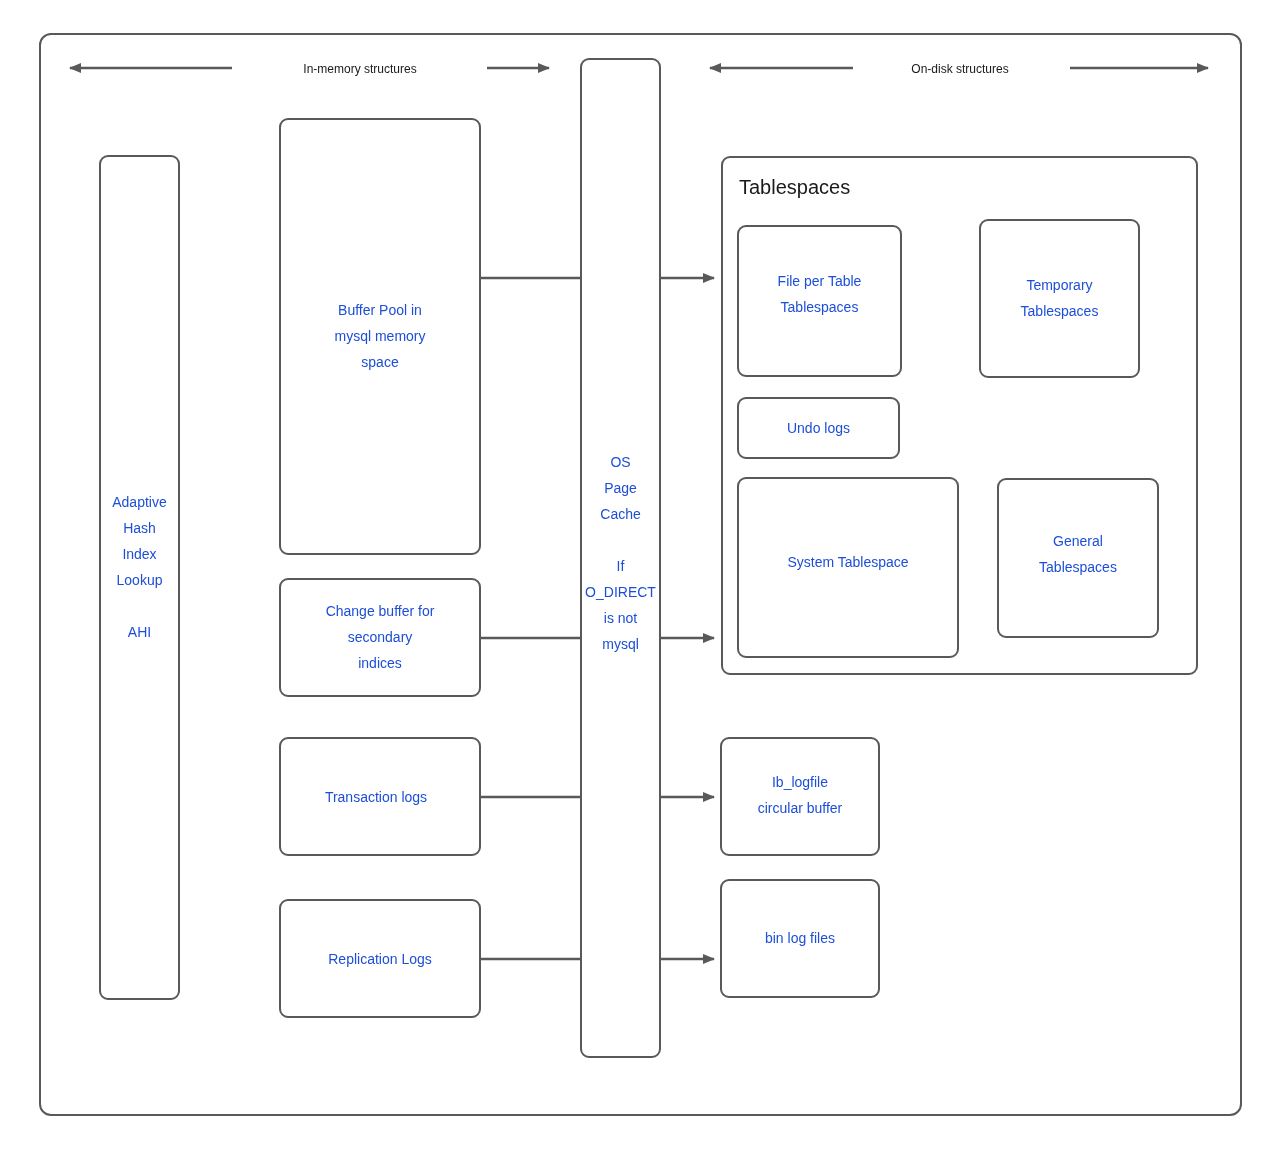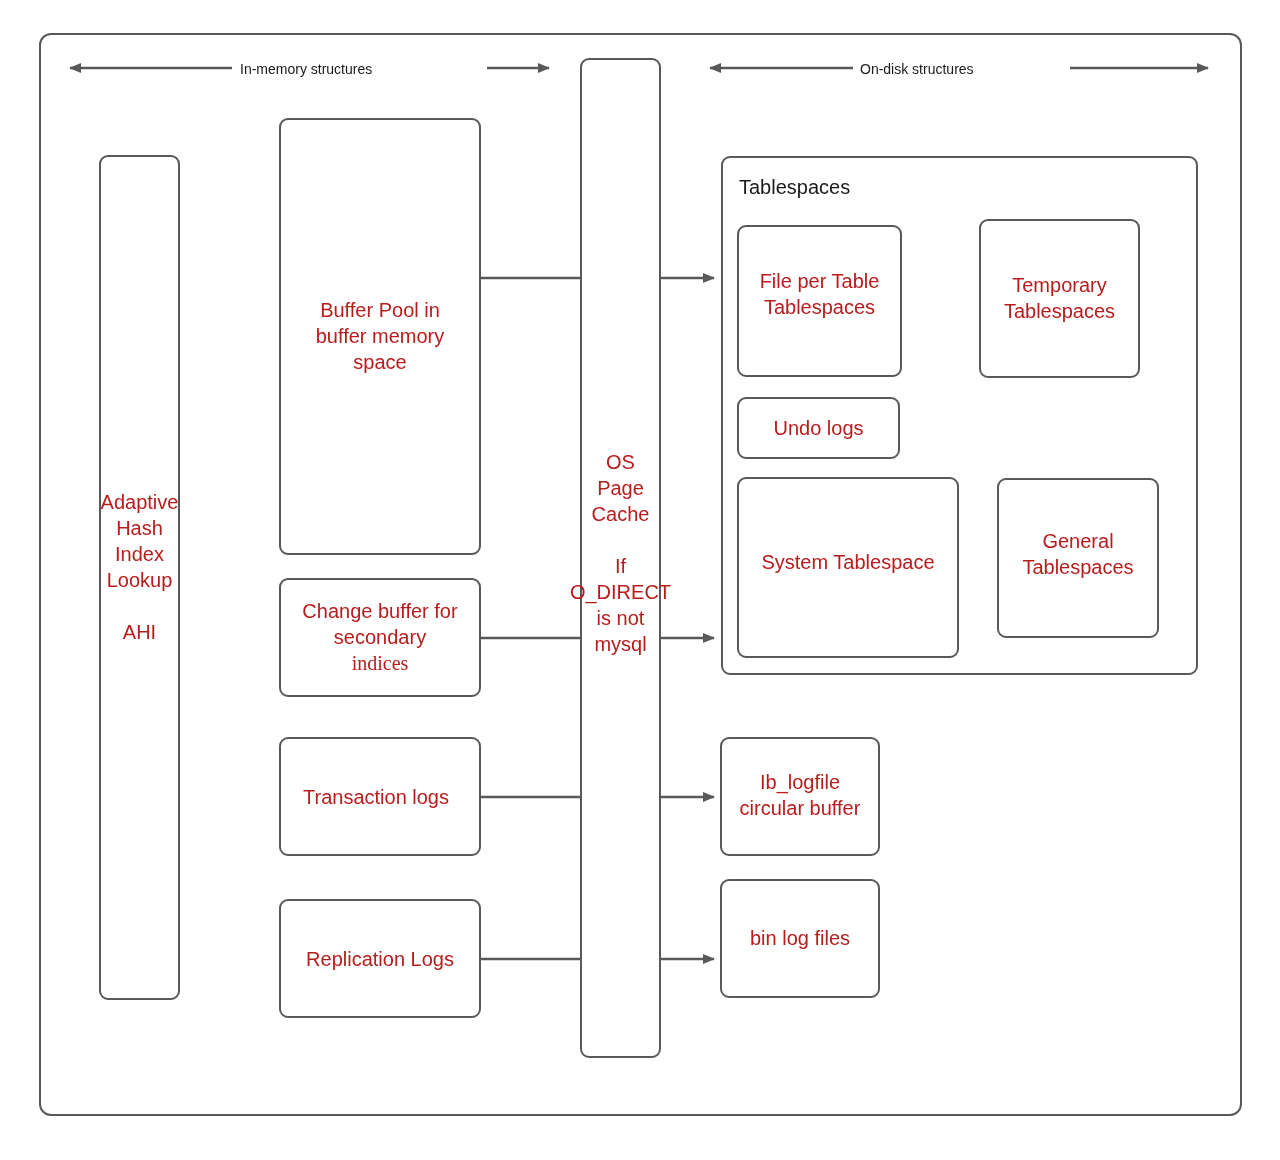--- a/index.html
+++ b/index.html
@@ -23,33 +23,33 @@
     box-sizing: border-box;
     border: 2px solid #595959;
     border-radius: 9px;
     background: #ffffff;
   }
   .frame {
     border-radius: 12px;
   }
   .label {
     position: absolute;
-    color: #b91c1c;
-    font-size: 20px;
+    color: #1d4ed8;
+    font-size: 14px;
     line-height: 26px;
     text-align: center;
     white-space: nowrap;
     pointer-events: none;
   }
   .hdr-label {
     position: absolute;
-    font-size: 14px;
+    font-size: 12px;
     line-height: 26px;
     color: #1a1a1a;
-    text-align: left;
+    text-align: center;
     white-space: nowrap;
   }
   .ts-title {
     position: absolute;
     font-size: 20px;
     line-height: 26px;
     color: #1a1a1a;
     text-align: left;
     white-space: nowrap;
   }
@@ -108,29 +108,29 @@
     <div class="label" style="position:static;">Hash</div>
     <div class="label" style="position:static;">Index</div>
     <div class="label" style="position:static;">Lookup</div>
     <div class="label" style="position:static; height:26px;">&nbsp;</div>
     <div class="label" style="position:static;">AHI</div>
   </div>
 
   <div class="box" style="left:279px; top:118px; width:202px; height:437px;"></div>
   <div style="position:absolute; left:279px; top:297px; width:202px; text-align:center;">
     <div class="label" style="position:static;">Buffer Pool in</div>
-    <div class="label" style="position:static;">buffer memory</div>
+    <div class="label" style="position:static;">mysql memory</div>
     <div class="label" style="position:static;">space</div>
   </div>
 
   <div class="box" style="left:279px; top:578px; width:202px; height:119px;"></div>
   <div style="position:absolute; left:279px; top:598px; width:202px; text-align:center;">
     <div class="label" style="position:static;">Change buffer for</div>
     <div class="label" style="position:static;">secondary</div>
-    <div class="label" style="position:static;font-family:Liberation Serif, serif;">indices</div>
+    <div class="label" style="position:static;">indices</div>
   </div>
 
   <div class="box" style="left:279px; top:737px; width:202px; height:119px;"></div>
   <div class="label" style="left:279px; top:784px; width:194px;">Transaction logs</div>
 
   <div class="box" style="left:279px; top:899px; width:202px; height:119px;"></div>
   <div class="label" style="left:279px; top:946px; width:202px;">Replication Logs</div>
 
   <div class="box" style="left:580px; top:58px; width:81px; height:1000px;"></div>
   <div style="position:absolute; left:540px; top:449px; width:161px; text-align:center;">

